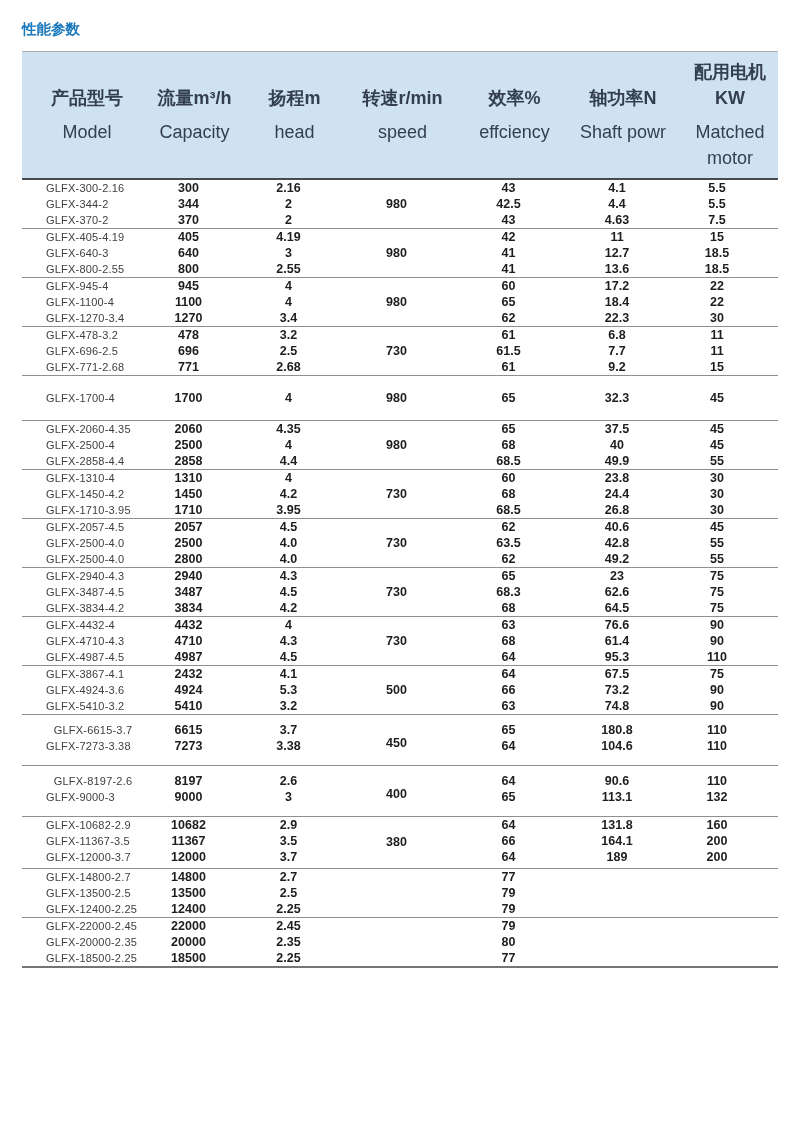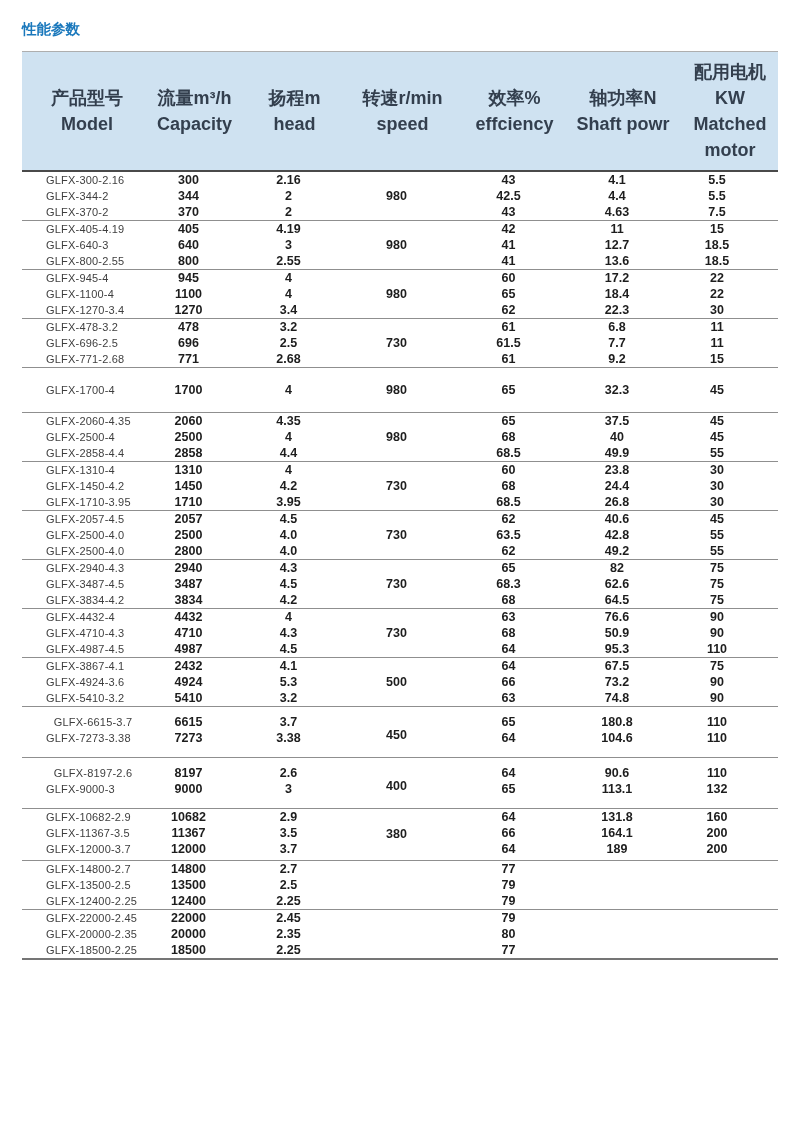--- a/index.html
+++ b/index.html
@@ -21,21 +21,21 @@
     border-bottom: 2px solid #757575;
   }
   thead th {
     background: var(--header-bg);
     border-bottom: 2px solid #4a4a4a;
     padding: 7px 0 6px 12px;
     font-size: 18px; font-weight: 700; color: #333f4e;
     text-align: center; vertical-align: middle;
     line-height: 1.45;
   }
-  thead th .en { font-weight: 700; }
+  thead th .en { font-weight: 400; margin-top: 8px; }
   tbody td {
     padding: 1px 0; height: 15px;
     vertical-align: middle;
   }
   tbody tr.g-first td { border-top: 1px solid #8f8f8f; }
   td.model {
     text-align: left; padding-left: 24px;
     font-size: 11px; font-weight: 400; color: #3e3e3e;
     letter-spacing: 0.2px;
   }
@@ -287,21 +287,21 @@
           <td class="num">62</td>
           <td class="num">49.2</td>
           <td class="num motor">55</td>
         </tr>
         <tr class="g-first pt-none">
           <td class="model">GLFX-2940-4.3</td>
           <td class="num">2940</td>
           <td class="num">4.3</td>
           <td class="num speed" rowspan="3">730</td>
           <td class="num">65</td>
-          <td class="num">82</td>
+          <td class="num">23</td>
           <td class="num motor">75</td>
         </tr>
         <tr>
           <td class="model">GLFX-3487-4.5</td>
           <td class="num">3487</td>
           <td class="num">4.5</td>
           <td class="num">68.3</td>
           <td class="num">62.6</td>
           <td class="num motor">75</td>
         </tr>
@@ -320,21 +320,21 @@
           <td class="num speed" rowspan="3">730</td>
           <td class="num">63</td>
           <td class="num">76.6</td>
           <td class="num motor">90</td>
         </tr>
         <tr>
           <td class="model">GLFX-4710-4.3</td>
           <td class="num">4710</td>
           <td class="num">4.3</td>
           <td class="num">68</td>
-          <td class="num">50.9</td>
+          <td class="num">61.4</td>
           <td class="num motor">90</td>
         </tr>
         <tr class="pb-none">
           <td class="model">GLFX-4987-4.5</td>
           <td class="num">4987</td>
           <td class="num">4.5</td>
           <td class="num">64</td>
           <td class="num">95.3</td>
           <td class="num motor">110</td>
         </tr>

